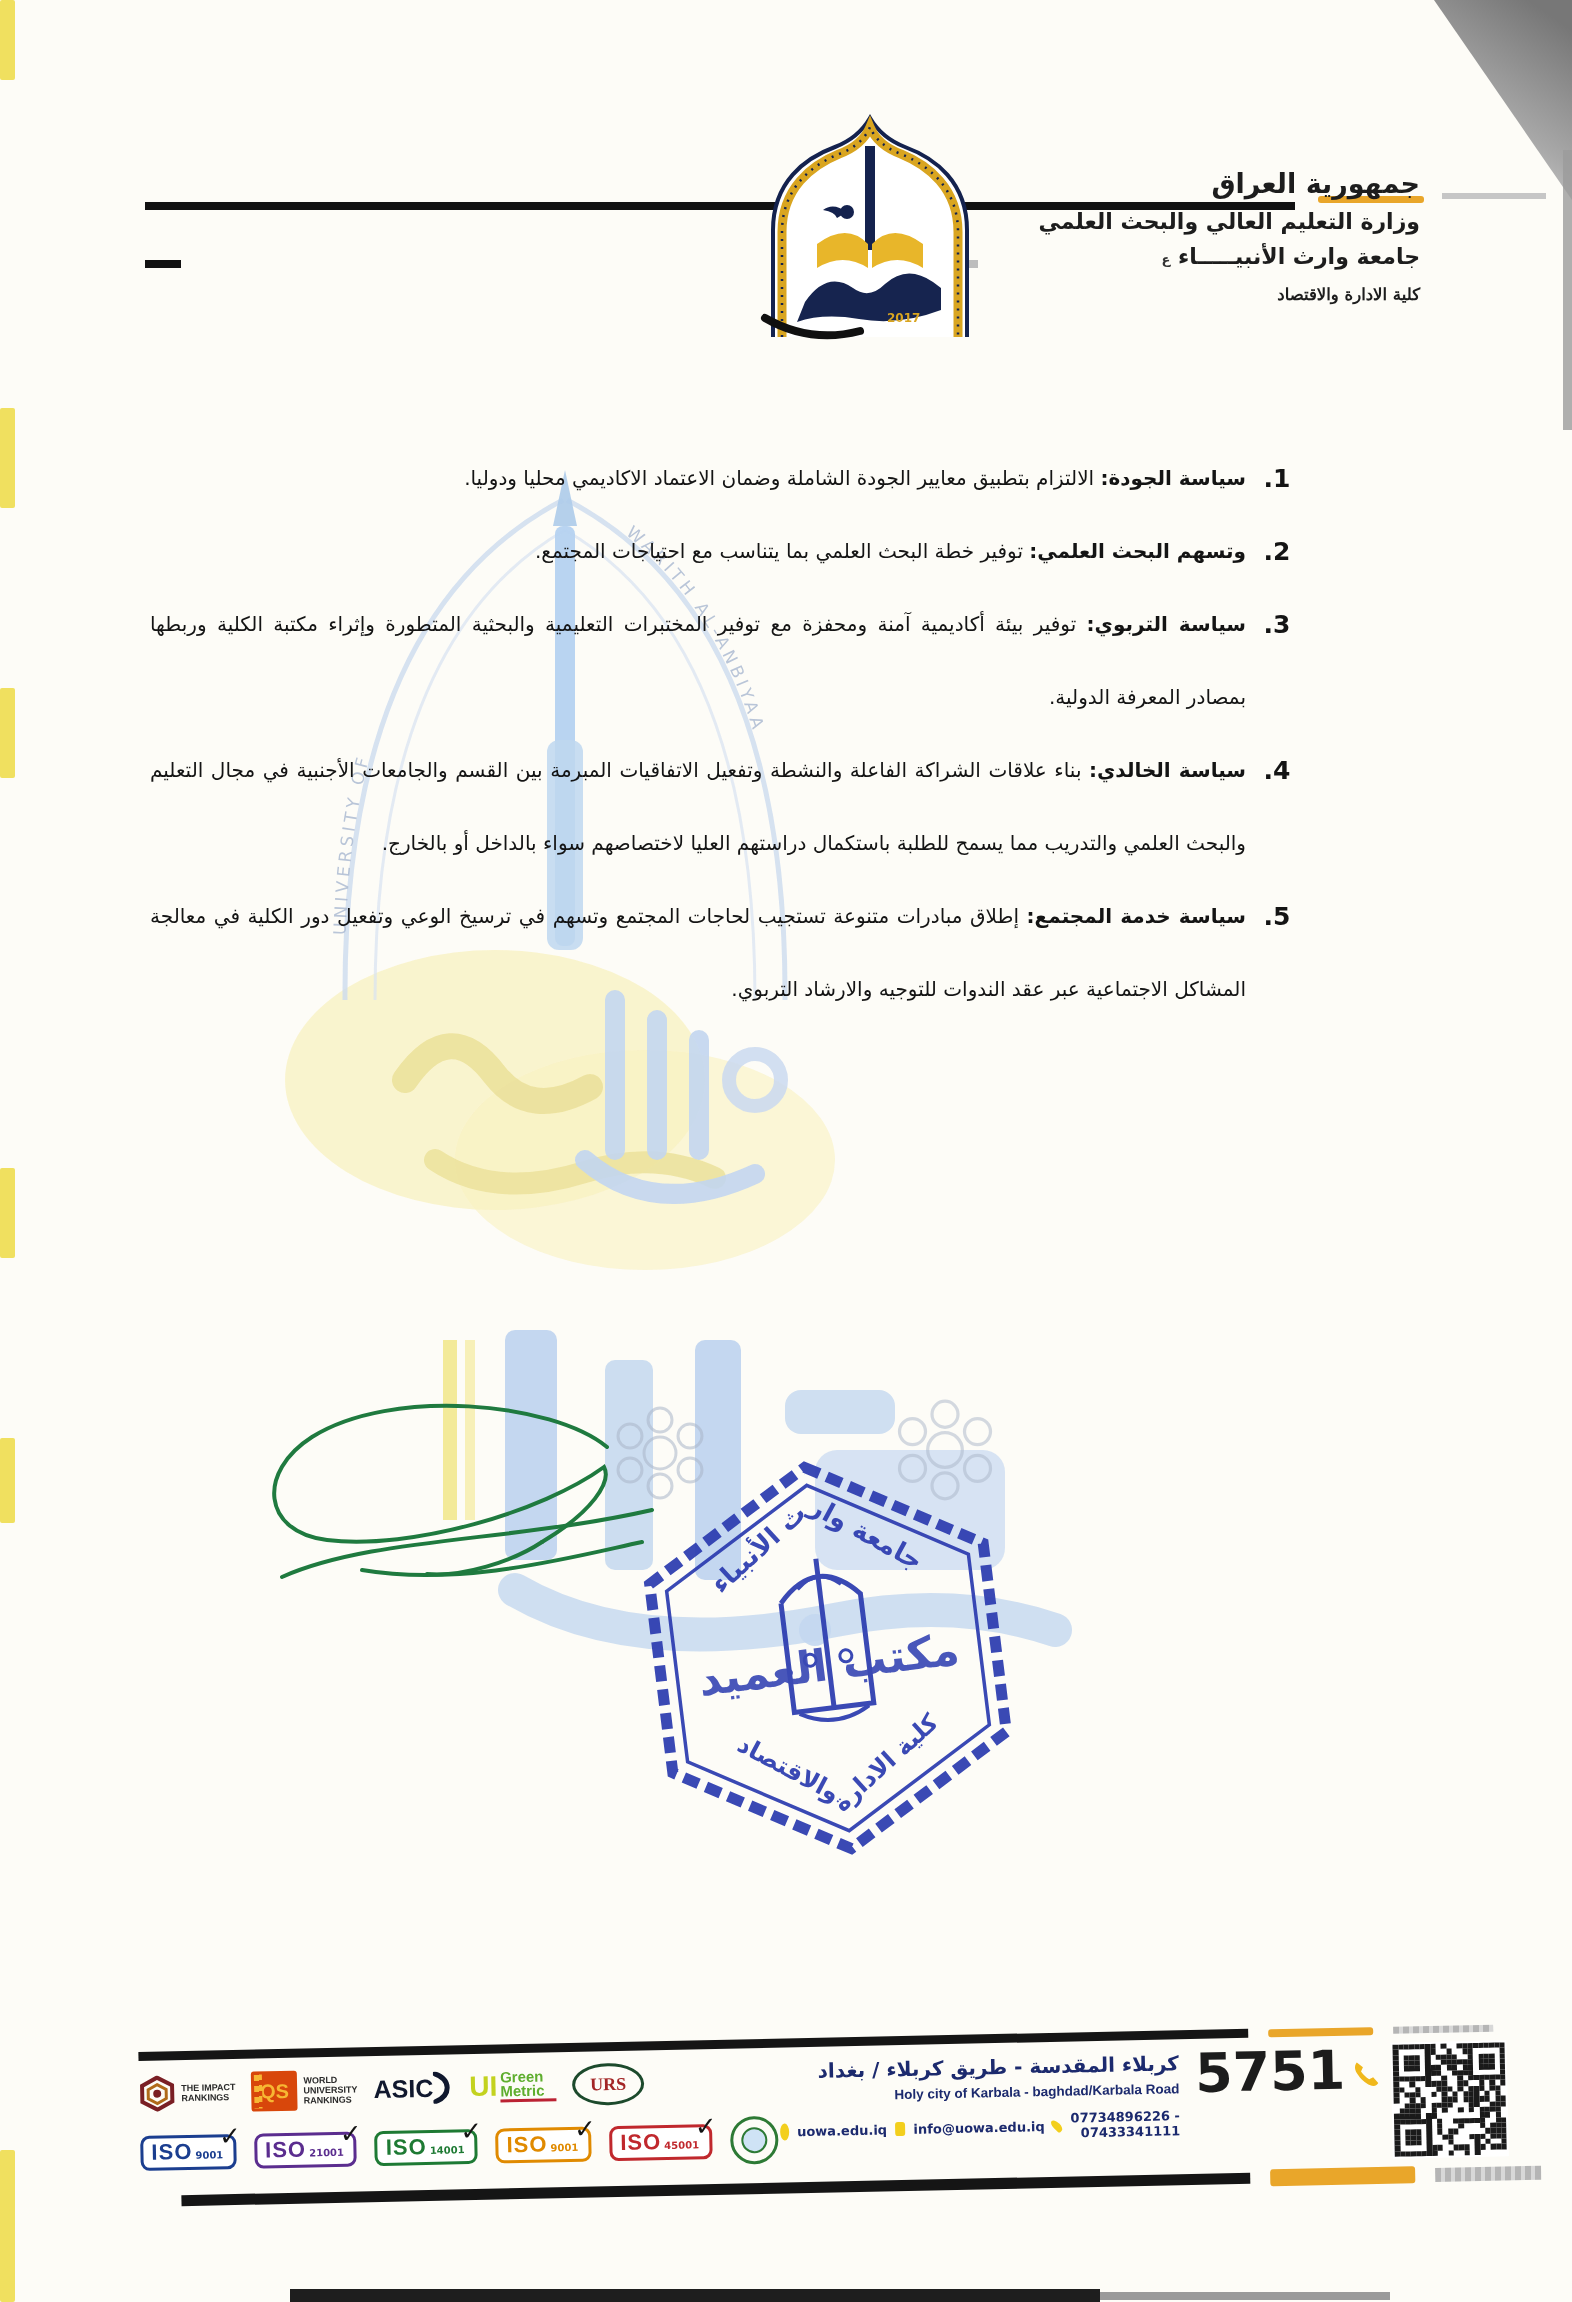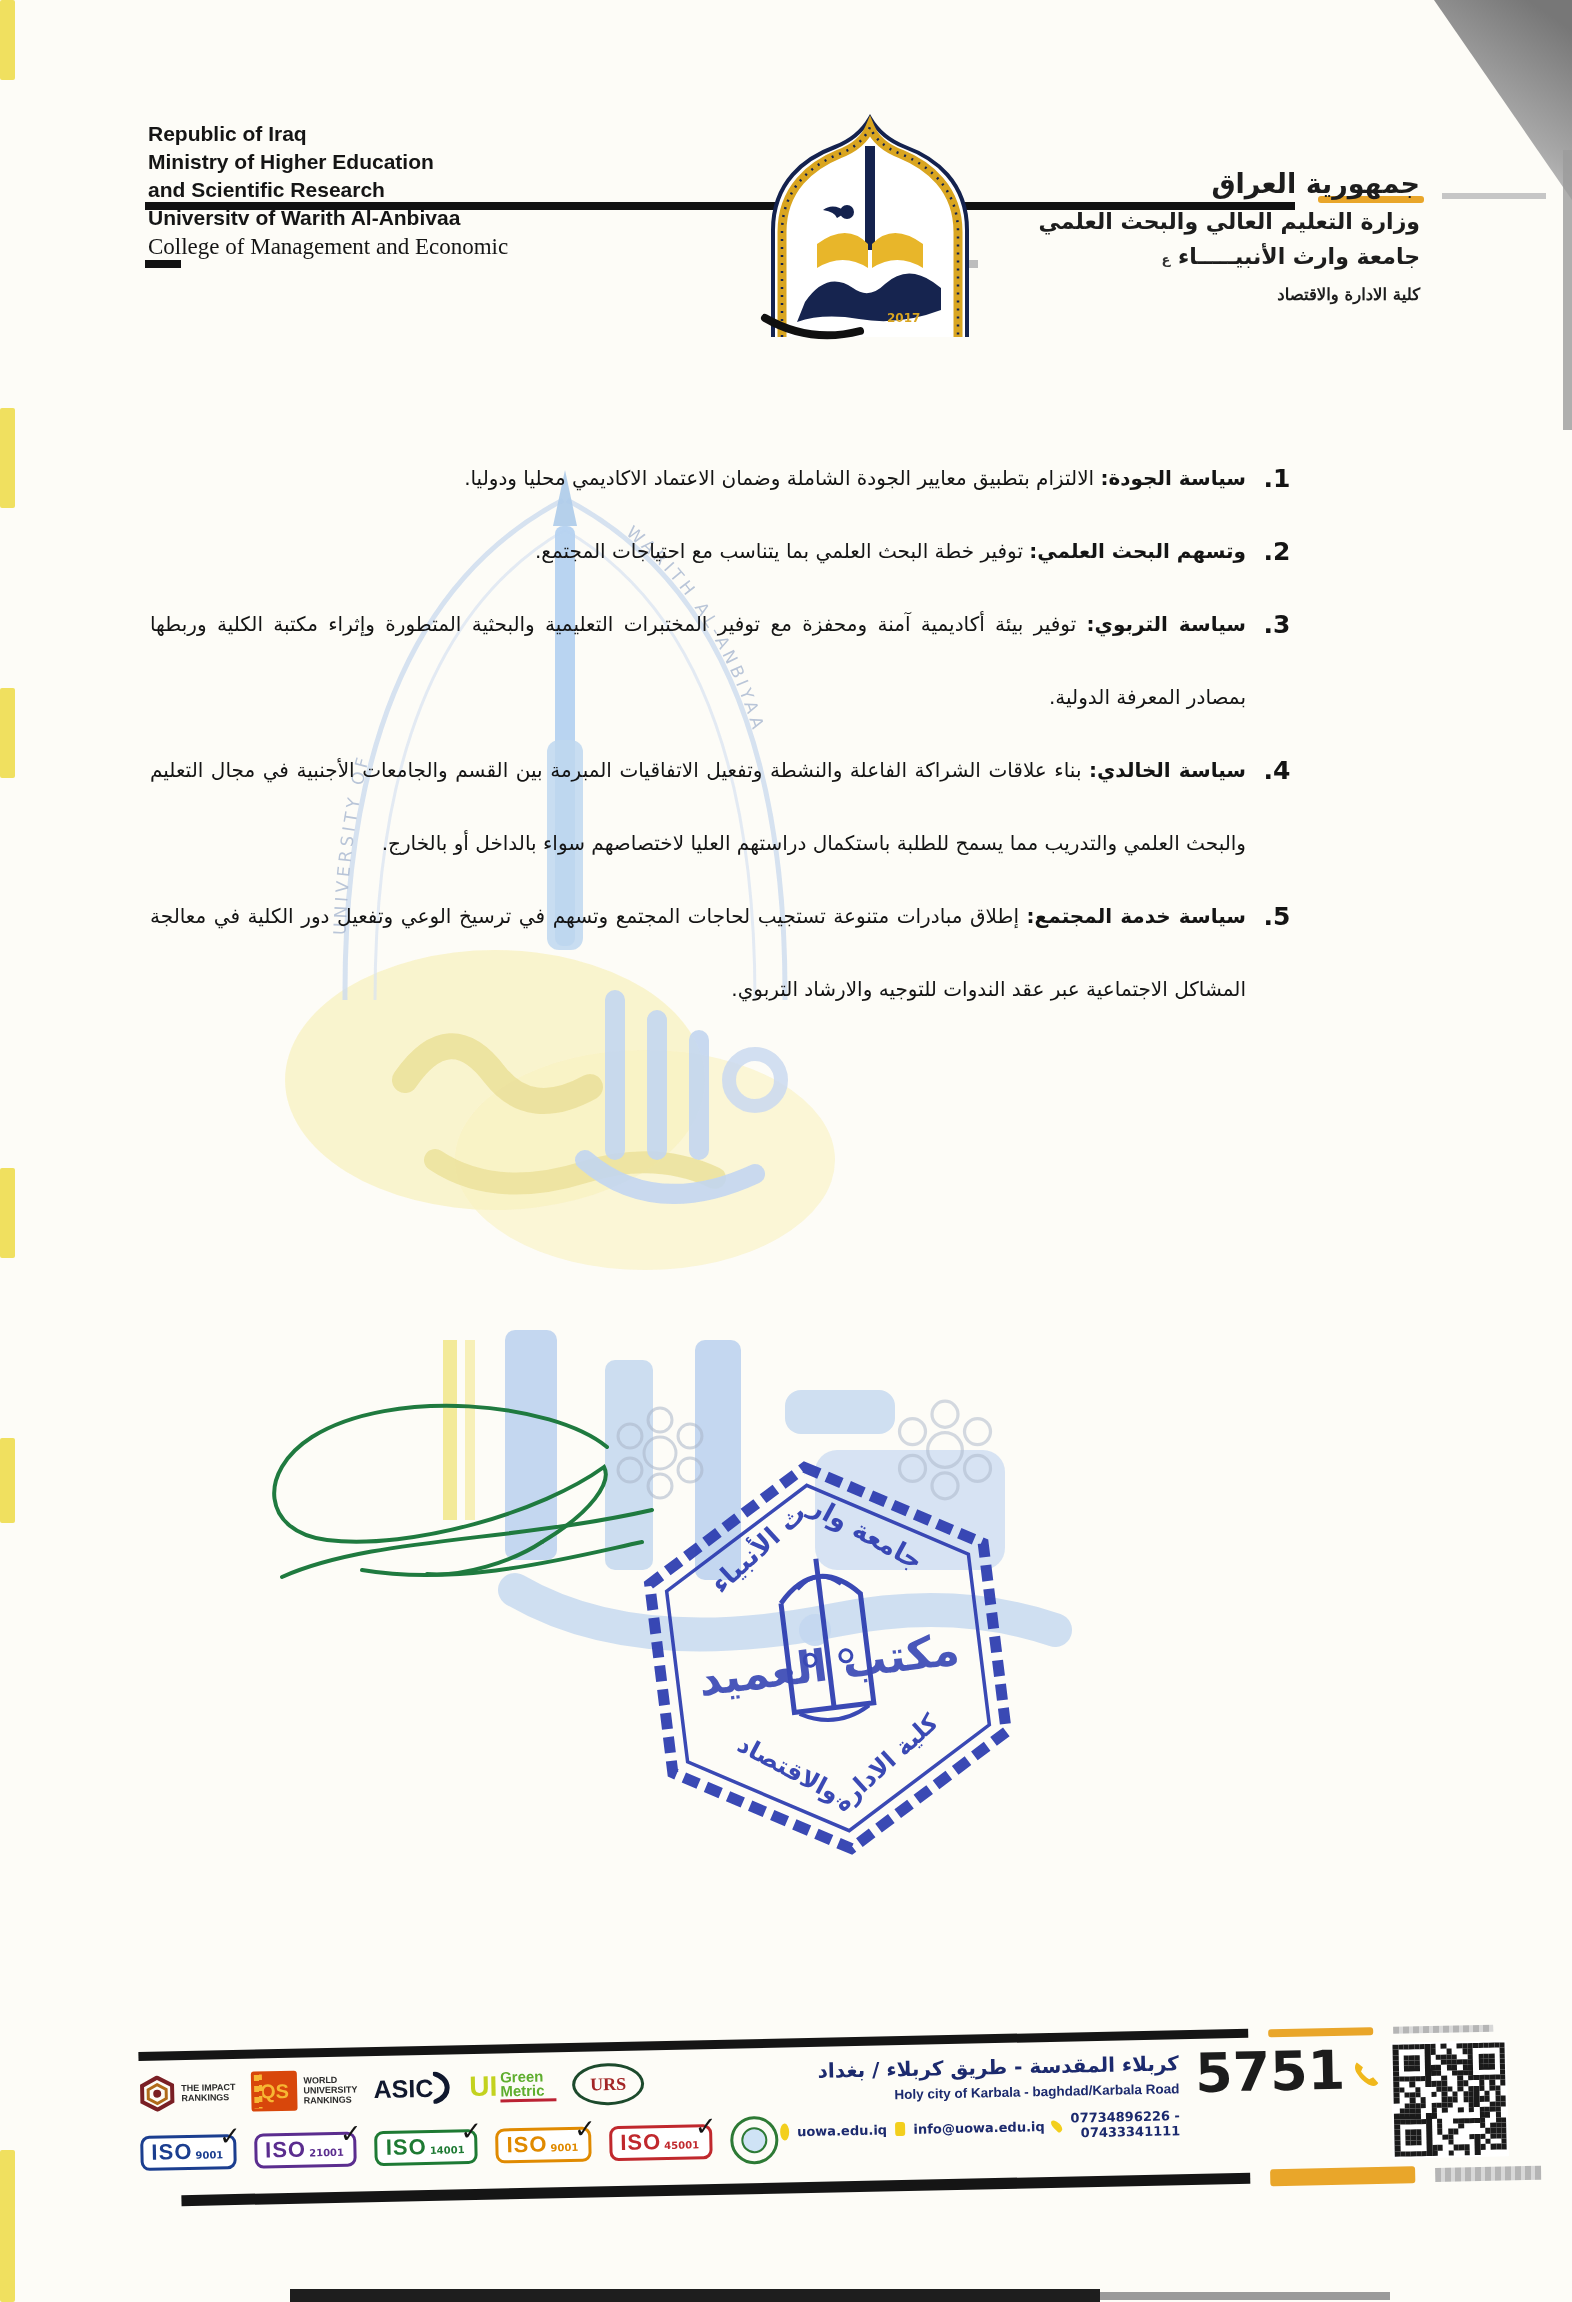--- a/index.html
+++ b/index.html
@@ -131,27 +131,20 @@
   <div class="bstrip-dark"></div>
   <div class="bstrip-grey"></div>
 
   <div class="hline"></div>
   <div class="hline-orange"></div>
   <div class="hline-grey"></div>
   <div class="dash b" style="left:145px;width:36px"></div>
   <div class="dash b" style="left:865px;width:36px"></div>
   <div class="dash g" style="left:938px;width:40px"></div>
 
-  <div class="header-left">
-    <p class="hl-b">Republic of Iraq</p>
-    <p class="hl-b">Ministry of Higher Education</p>
-    <p class="hl-b">and Scientific Research</p>
-    <p class="hl-b">Universitv of Warith Al-Anbivaa</p>
-    <p class="hl-serif">College of Management and Economic</p>
-  </div>
 
   <div class="header-right">
     <p class="hr1">جمهورية العراق</p>
     <p class="hr2">وزارة التعليم العالي والبحث العلمي</p>
     <p class="hr3"><span>جامعة وارث الأنبيـــــاء</span> <span class="honorific">ع</span></p>
     <p class="hr4">كلية الادارة والاقتصاد</p>
   </div>
 
   <svg class="logo" width="270" height="235" viewBox="0 0 270 235">
     <path d="M135,4 L127,32 L143,32 Z" fill="#14224e"></path>

